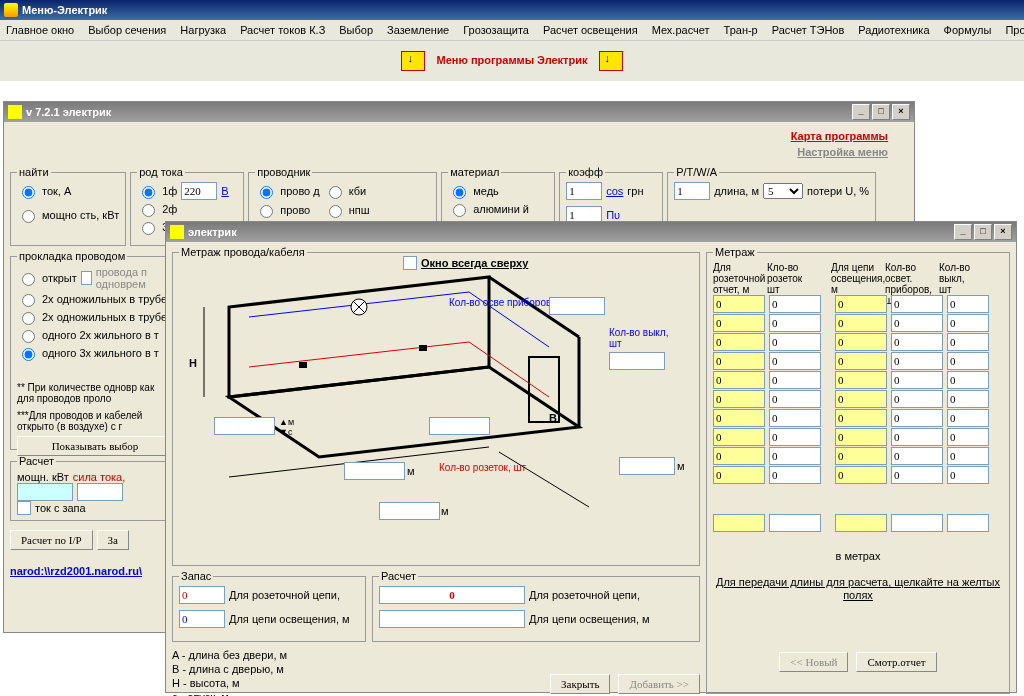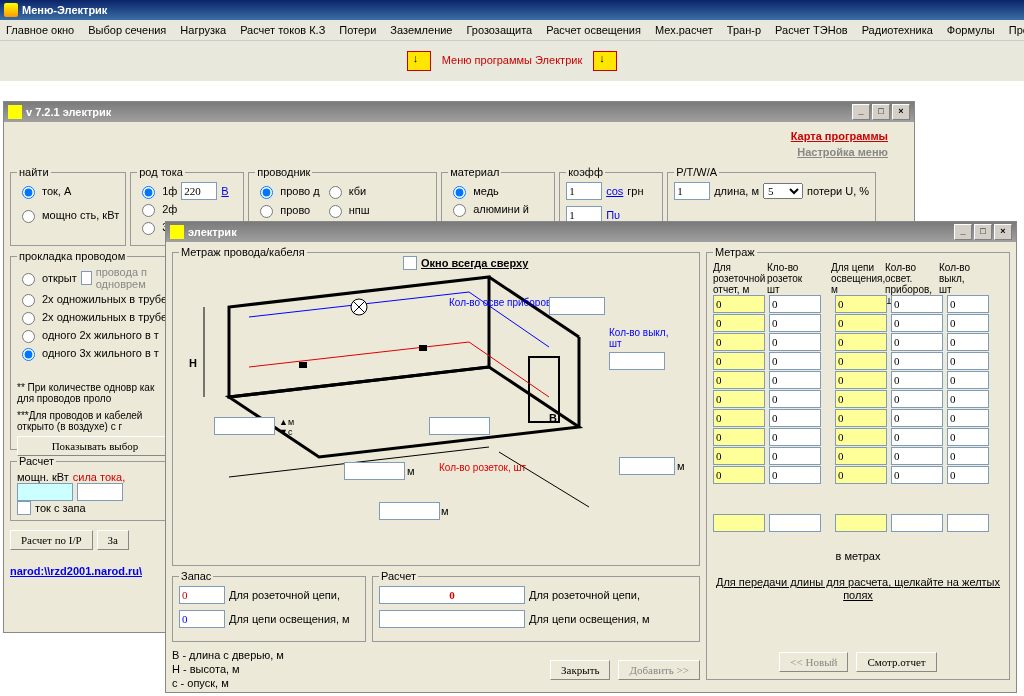--- a/index.html
+++ b/index.html
@@ -6,21 +6,21 @@
 .titlebar{background:linear-gradient(#0a246a,#3b6ea5);color:#fff;height:20px;display:flex;align-items:center;padding:0 4px;font-weight:bold}
 .titlebar .icon{width:14px;height:14px;margin-right:4px;display:inline-block}
 .titlebar-grey{background:linear-gradient(#7a7a7a,#a0a0a0)}
 .winbtns{margin-left:auto;display:flex;gap:2px}
 .winbtn{width:16px;height:14px;background:#d4d0c8;border:1px solid #808080;border-top-color:#fff;border-left-color:#fff;font:bold 9px/12px Arial;text-align:center;color:#000}
 .menubar{background:#e8e8dc;height:20px;display:flex;align-items:center;padding:0 6px;gap:14px;border-bottom:1px solid #ccc}
 .menubar span{white-space:nowrap}
 .banner{padding:10px 0;text-align:center;background:#e8e8dc}
 .banner .arrowbox{display:inline-block;width:22px;height:18px;background:#ffe600;border:1px solid #c00;position:relative;vertical-align:middle}
 .banner .arrowbox::after{content:"↓";color:#000;font-weight:bold;position:absolute;left:5px;top:0}
-.banner .txt{color:#c00;font-weight:normal;margin:0 8px}
+.banner .txt{color:#c00;font-weight:bold;margin:0 8px}
 .desk{position:relative;height:656px;background:#fff}
 .win{position:absolute;background:#ece9d8;border:1px solid #888}
 .win-body{padding:4px 6px}
 .link-red{color:#c00;font-weight:bold;text-decoration:underline}
 .link-grey{color:#888;font-weight:bold;text-decoration:underline}
 .link-blue{color:#00e;text-decoration:underline}
 fieldset{border:1px solid #999;margin:0;padding:4px 6px}
 legend{font-size:11px;padding:0 2px}
 input[type=text]{font:11px Tahoma;padding:1px 2px;border:1px solid #7f9db9;background:#fff;height:14px}
 input.yellow{background:#ffff99}
@@ -39,21 +39,21 @@
 
 <div class="titlebar">
   <span class="icon" style="background:linear-gradient(#ff0,#f90);border-radius:2px"></span>
   <span>Меню-Электрик</span>
 </div>
 <div class="menubar">
   <span>Главное окно</span>
   <span>Выбор сечения</span>
   <span>Нагрузка</span>
   <span>Расчет токов К.З</span>
-  <span>Потери</span>
+  <span>Выбор</span>
   <span>Заземление</span>
   <span>Грозозащита</span>
   <span>Расчет освещения</span>
   <span>Мех.расчет</span>
   <span>Тран-р</span>
   <span>Расчет ТЭНов</span>
   <span>Радиотехника</span>
   <span>Формулы</span>
   <span>Прочее</span>
 
@@ -314,20 +314,21 @@
                 <span>Для розеточной цепи,</span>
               </div>
           <div class="row" style="margin-top:6px">
                 <input type="text" style="width: 140px;">
                 <span>Для цепи освещения, м</span>
               </div>
         </fieldset>
       </div>
 
       <div style="margin-top:6px;line-height:14px">
+        <div>A - длина без двери, м</div>
         <div>B - длина с дверью, м</div>
         <div>H - высота, м</div>
         <div>с - опуск, м</div>
       </div>
       <div class="row" style="justify-content:flex-end;margin-top:-30px;gap:8px">
         <button class="btn">Закрыть</button>
         <button class="btn disabled">Добавить &gt;&gt;</button>
       </div>
     </div>
 

